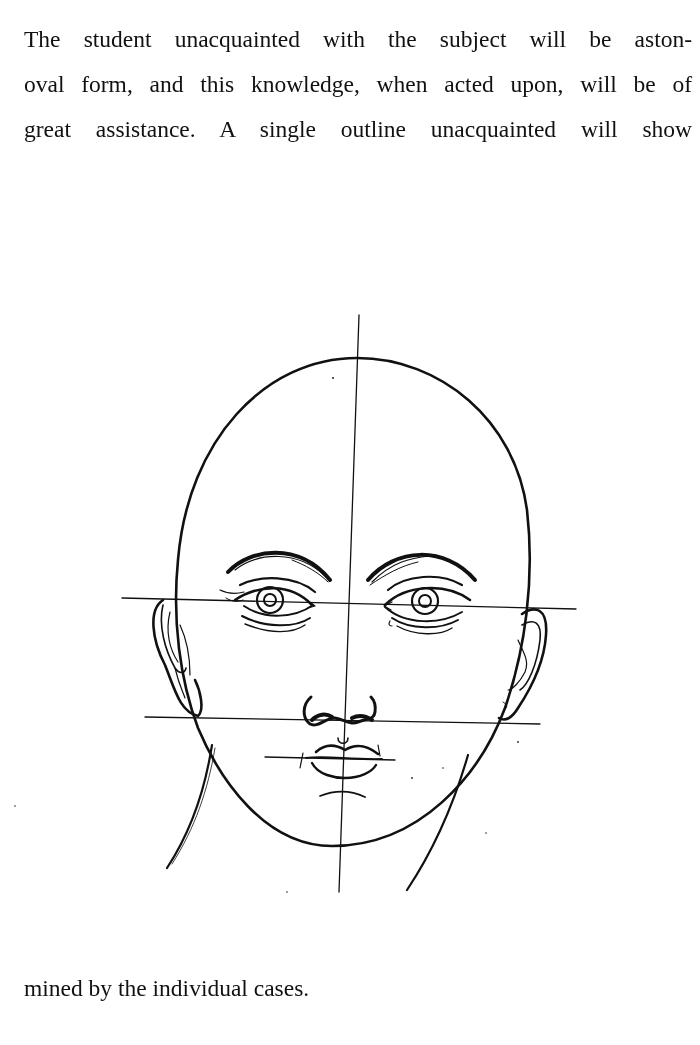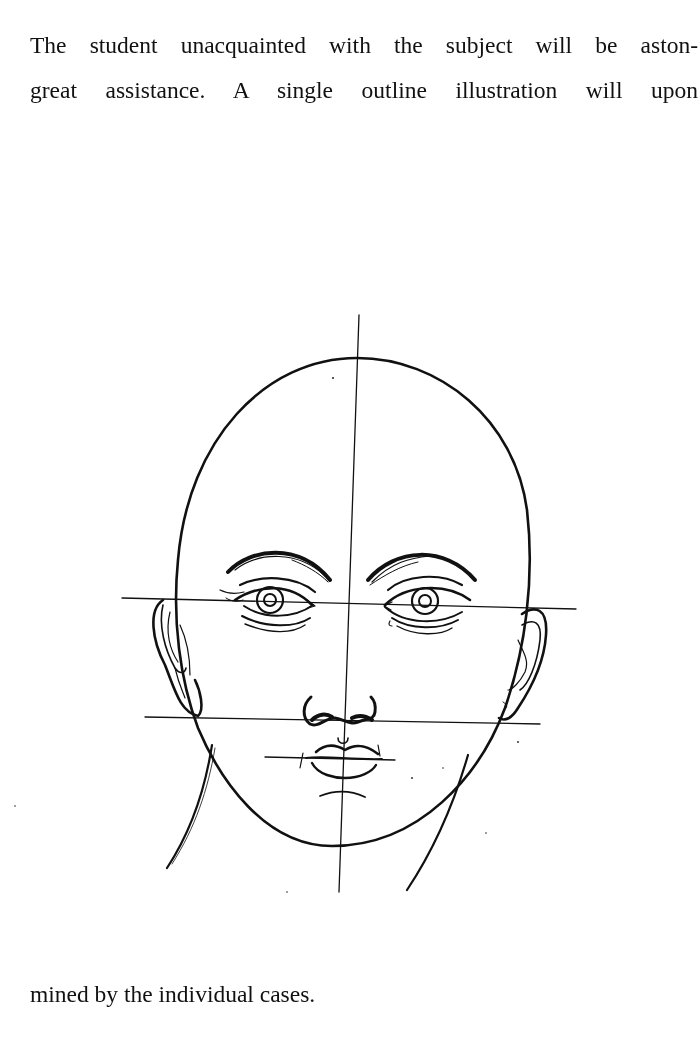--- a/index.html
+++ b/index.html
@@ -4,21 +4,21 @@
 <style>
   html, body { margin: 0; padding: 0; background: #ffffff; }
   body { width: 700px; height: 1045px; position: relative; overflow: hidden; }
   .para {
     position: absolute;
     left: 16px;
     width: 668px;
     font-family: "Liberation Serif", "DejaVu Serif", serif;
     font-size: 23.5px;
     color: #111111;
-    margin: 14px;
+    margin: 8px;
   }
   .line {
     display: block;
     height: 45px;
     line-height: 45px;
     white-space: nowrap;
     text-align: justify;
     text-align-last: justify;
   }
   .line.last { text-align-last: left; }
@@ -27,21 +27,22 @@
   #para-2 .line { height: 48px; line-height: 48px; }
   #para-2 .indent { padding-left: 26px; }
   .figure { position: absolute; left: 0; top: 300px; width: 700px; height: 620px; }
   svg path, svg line, svg ellipse, svg circle { vector-effect: non-scaling-stroke; }
 </style>
 </head>
 <body>
 
 <div id="para-1" class="para">
   <span class="line">The student unacquainted with the subject will be aston-</span>
-  <span class="line">great assistance.  A single outline illustration will upon</span>
+  <span class="line">oval form, and this knowledge, when acted upon, will be of</span>
+  <span class="line">great assistance.  A single outline unacquainted will show</span>
 </div>
 
 <div class="figure">
   <svg width="700" height="620" viewBox="0 300 700 620" xmlns="http://www.w3.org/2000/svg" fill="none" stroke="#111" stroke-linecap="round" stroke-linejoin="round">
 
     <g>
       <path d="M212,745 C205,790 192,830 167,868" stroke-width="2.2"></path>
       <path d="M215,748 C208,790 195,828 172,864" stroke-width="0.8"></path>
       <path d="M468,755 C455,800 435,848 407,890" stroke-width="2.2"></path>
     </g>

